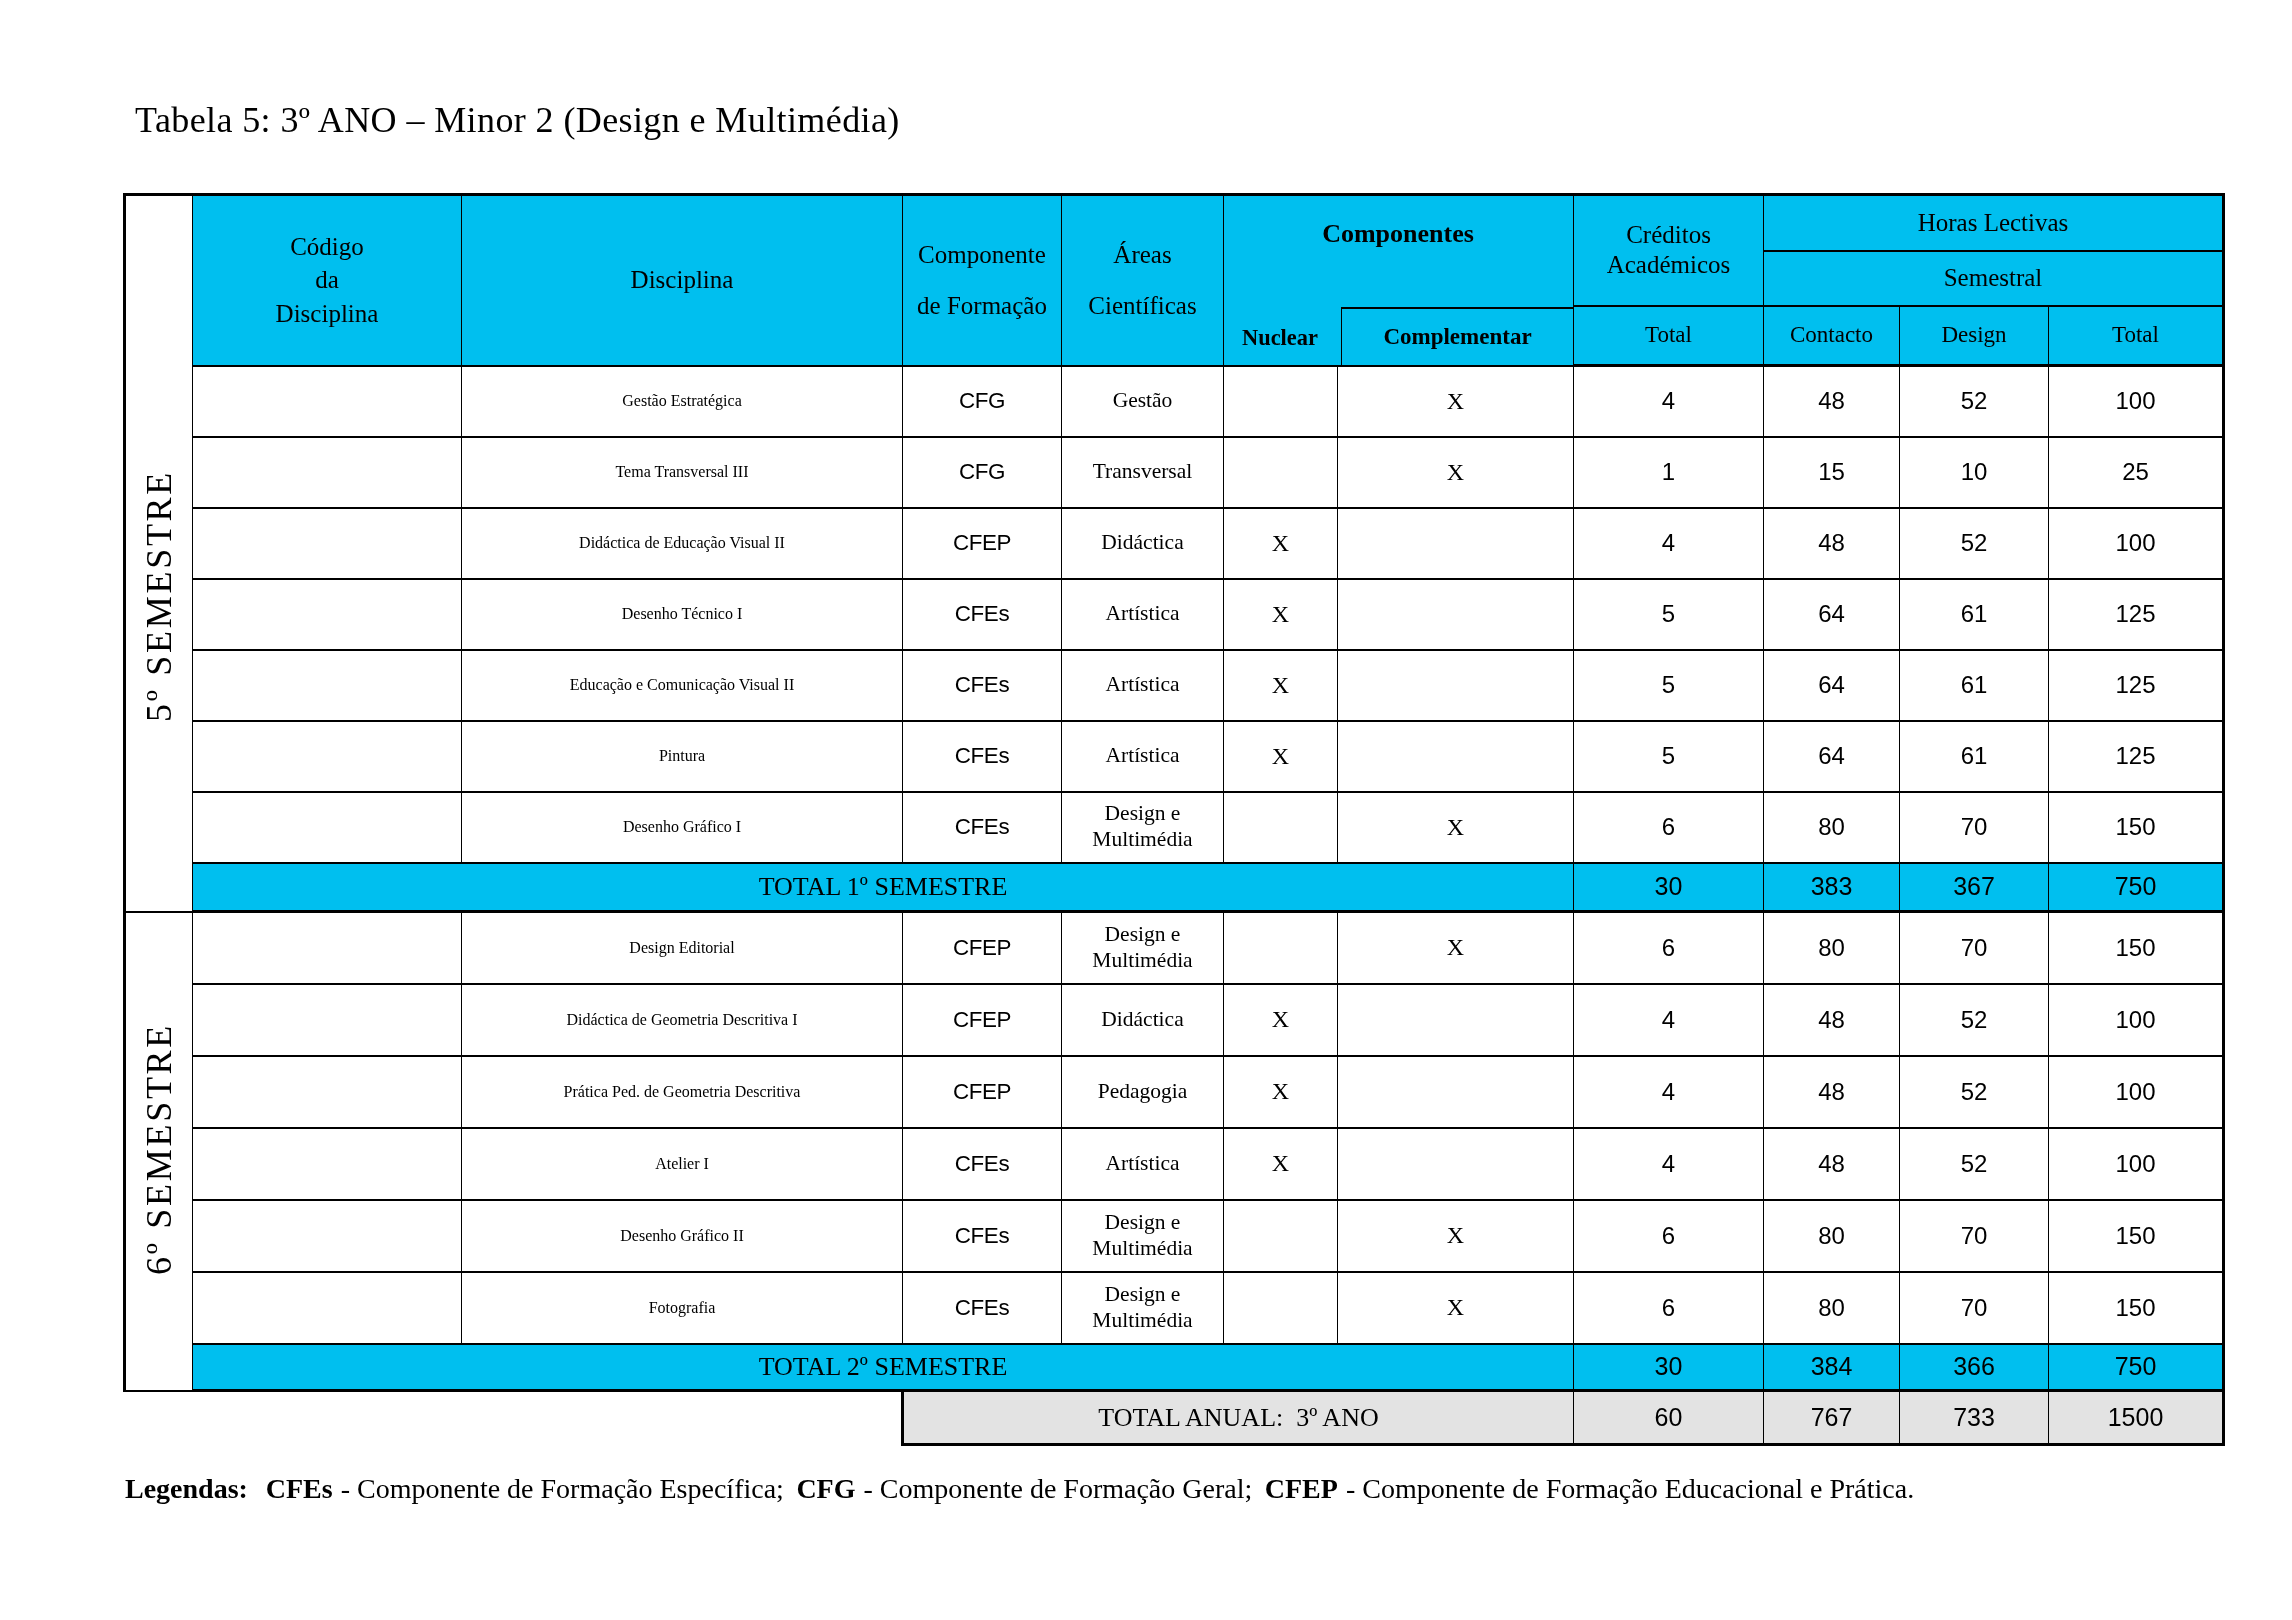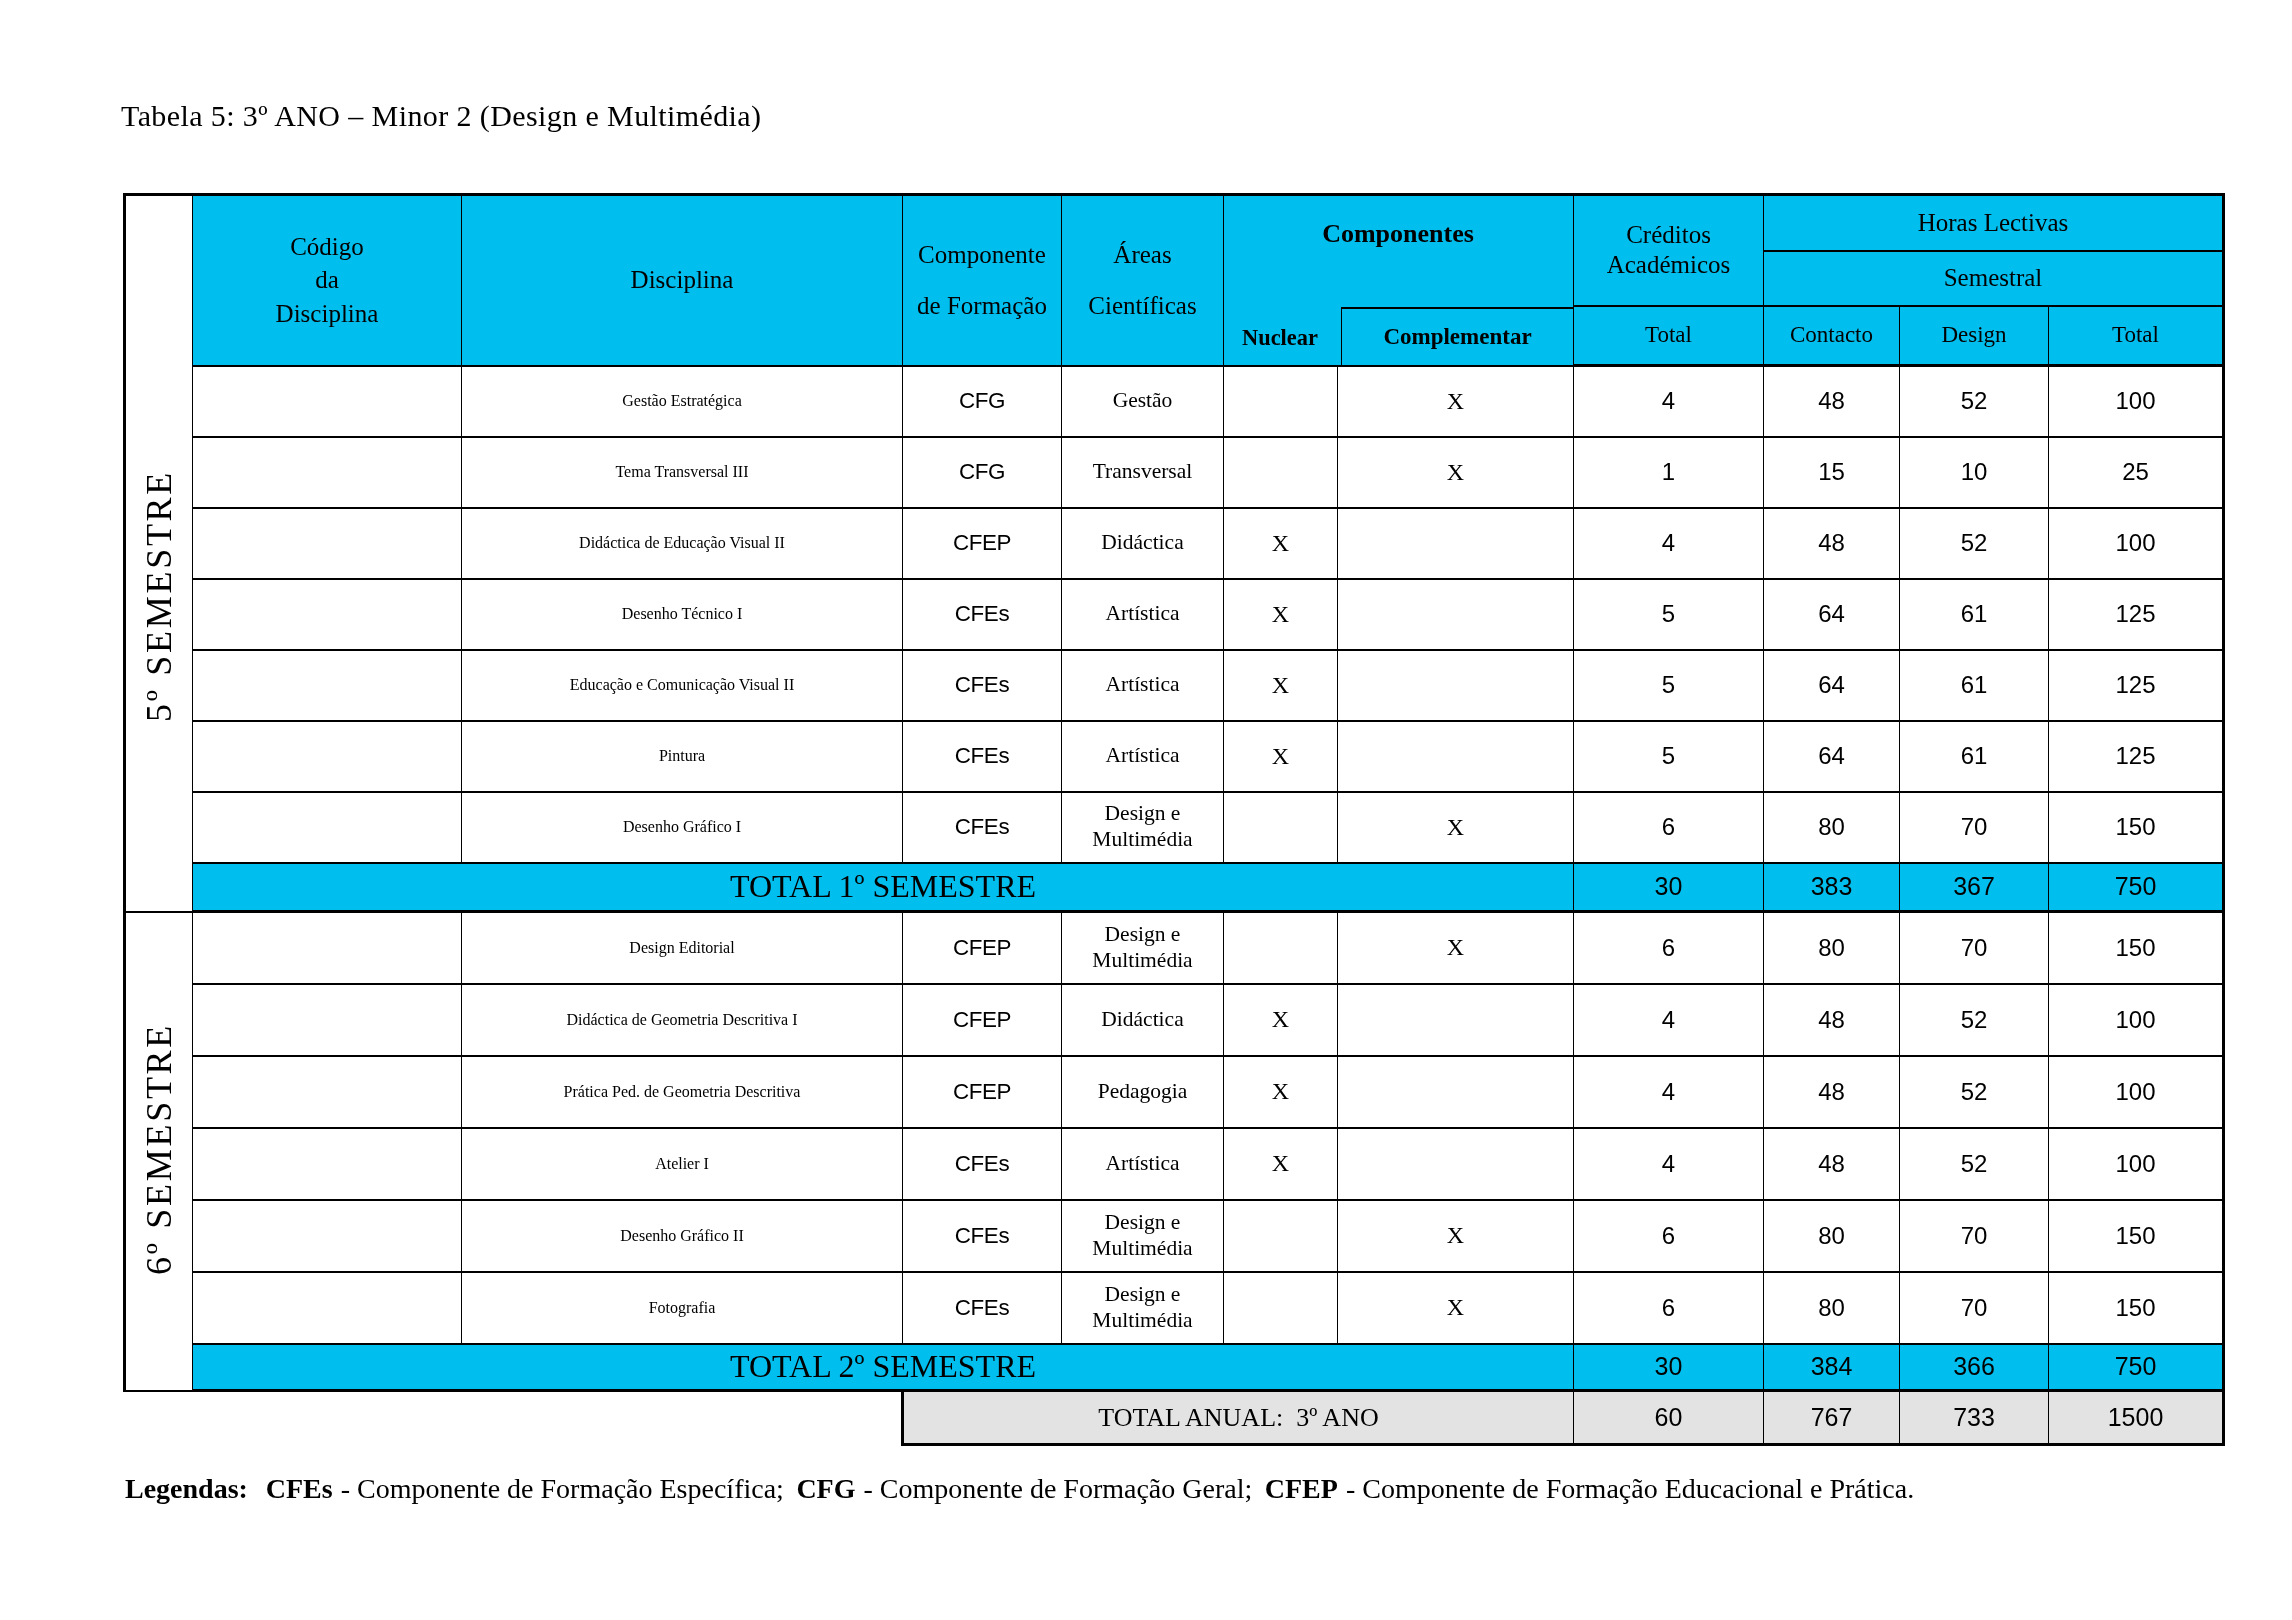--- a/index.html
+++ b/index.html
@@ -1,19 +1,19 @@
 <!DOCTYPE html>
 <html style="--cyan: #00bfef; --gray: #e3e3e3; --bd: #000000;font-size:14.3px"><head>
 <meta charset="utf-8">
 <style>
   :root{ --cyan:#00bfef; --gray:#e3e3e3; --bd:#000; }
   html,body{margin:0;padding:0;background:#fff;}
   .page{position:relative;width:2293px;height:1620px;background:#fff;overflow:hidden;
         font-family:"Liberation Serif", serif;color:#000;}
-  .title{position:absolute;left:121px;top:99px;font-size:30px;letter-spacing:0.4px;}
+  .title{position:absolute;left:135px;top:99px;font-size:36px;letter-spacing:0.4px;}
 
   table.curr{position:absolute;left:123px;top:193px;border-collapse:collapse;table-layout:fixed;}
   table.curr td, table.curr th{
     border-left:1.8px solid var(--bd);border-right:1.8px solid var(--bd);
     border-top:2.7px solid var(--bd);border-bottom:2.7px solid var(--bd);
     padding:0;text-align:center;vertical-align:middle;font-weight:normal;overflow:hidden;
   }
   
   .bl4{border-left:3.6px solid var(--bd) !important;}
   .br4{border-right:3.6px solid var(--bd) !important;}
@@ -41,21 +41,21 @@
               border-top:2.7px solid var(--bd);border-left:1.8px solid var(--bd);
               display:flex;align-items:center;justify-content:center;font-weight:bold;font-size:23px;}
 
   td.c-dis{text-align:left;padding-left:12.5px;font-size:16px;}
   td.c-comp{font-family:"Liberation Sans", sans-serif;font-weight:bold;font-size:22.4px;letter-spacing:-0.4px;}
   td.c-areas{font-size:21.5px;line-height:1.2;padding:0 7.2px;margin-top:29px;}
   td.c-x{font-size:24px;}
   td.c-num{font-family:"Liberation Sans", sans-serif;font-size:24px;}
 
   tr.trow td, tr.trow2 td{background:var(--cyan);}
-  td.t-label{text-align:left;padding-left:10.7px;font-weight:bold;font-size:32px;white-space:pre;}
+  td.t-label{text-align:left;padding-left:10.7px;font-weight:bold;font-size:26px;white-space:pre;}
   td.t-num{font-family:"Liberation Sans", sans-serif;font-weight:bold;font-size:25px;}
 
   td.ghost{border:none !important;background:transparent;}
   td.a-label{background:var(--gray);font-weight:bold;font-size:26px;white-space:pre;}
   td.a-num{background:var(--gray);font-family:"Liberation Sans", sans-serif;font-weight:bold;font-size:25px;}
 
   .legend{position:absolute;left:125px;top:1473px;font-size:28px;white-space:nowrap;}
   .legend b.pre{margin-right:5.4px;}
   .legend b.abbr{margin-left:12.5px;}
   .legend span.desc{margin-left:8px;}

